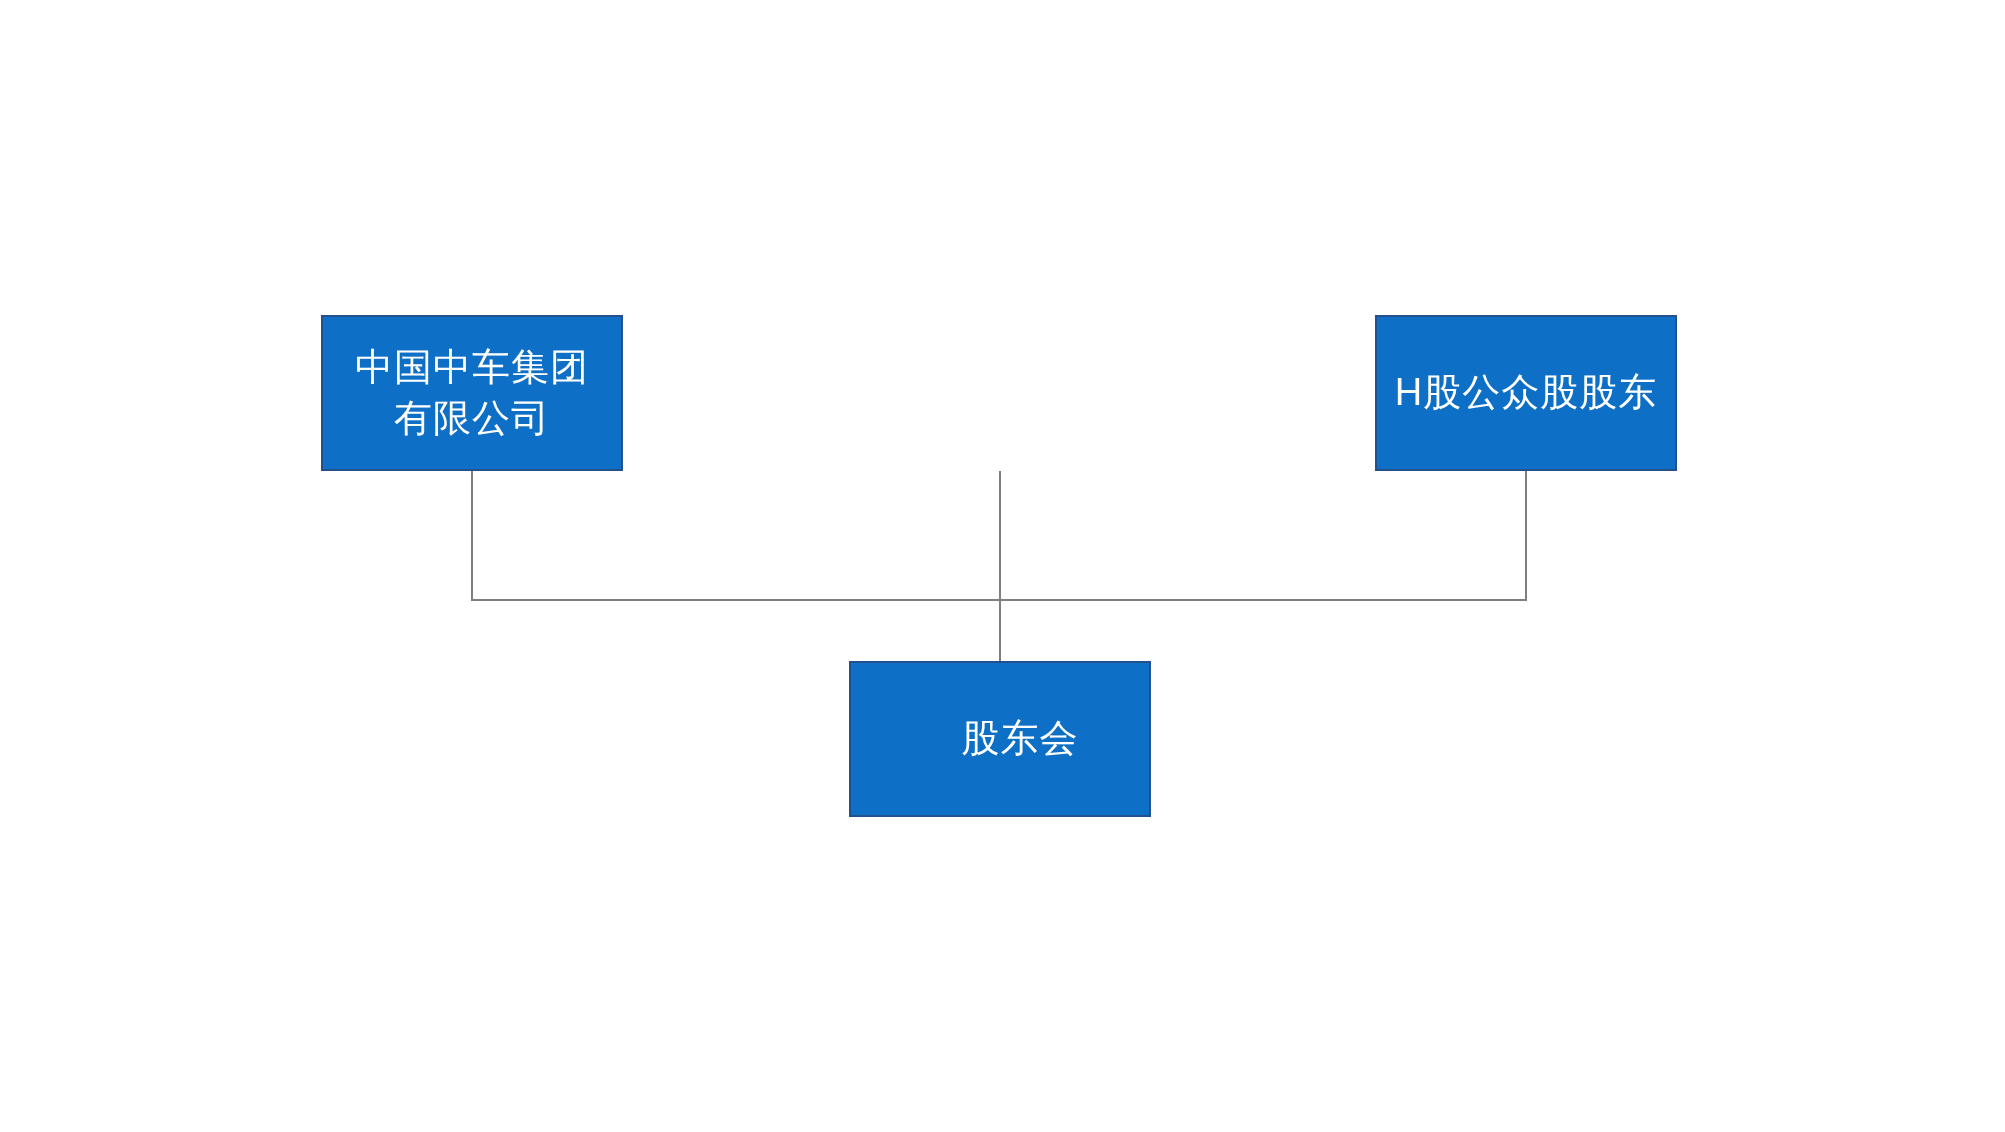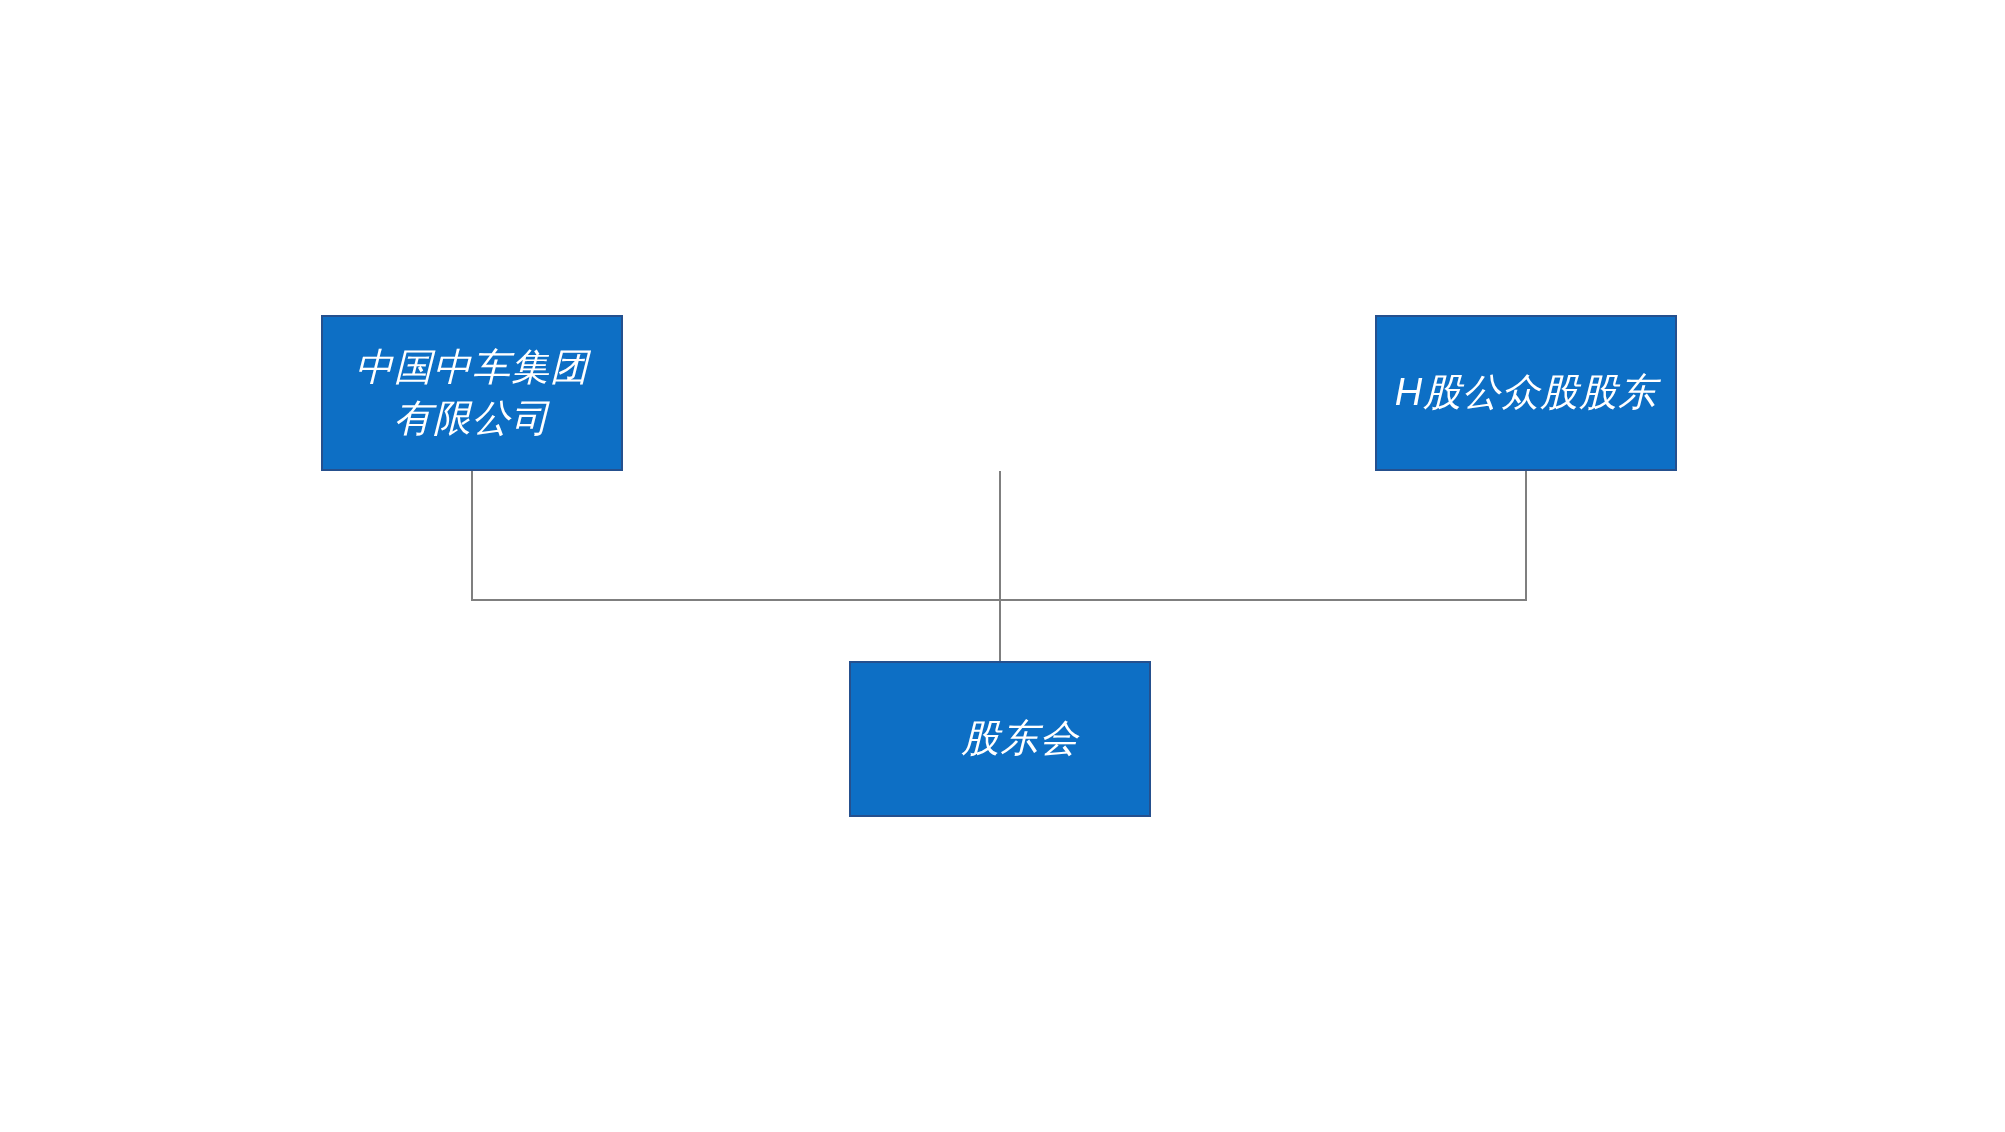--- a/index.html
+++ b/index.html
@@ -7,21 +7,20 @@
     padding: 0;
     background: #ffffff;
   }
   .canvas {
     position: relative;
     width: 2005px;
     height: 1132px;
     background: var(--bg, #ffffff);
     overflow: hidden;
     font-family: "Liberation Sans", "DejaVu Sans", sans-serif;
-    font-style: italic;
   }
   .node {
     position: absolute;
     width: 302px;
     height: 156px;
     background: var(--node-fill, #0d6fc5);
     border: 2px solid var(--node-border, #25508e);
     box-sizing: border-box;
     display: flex;
     align-items: center;

